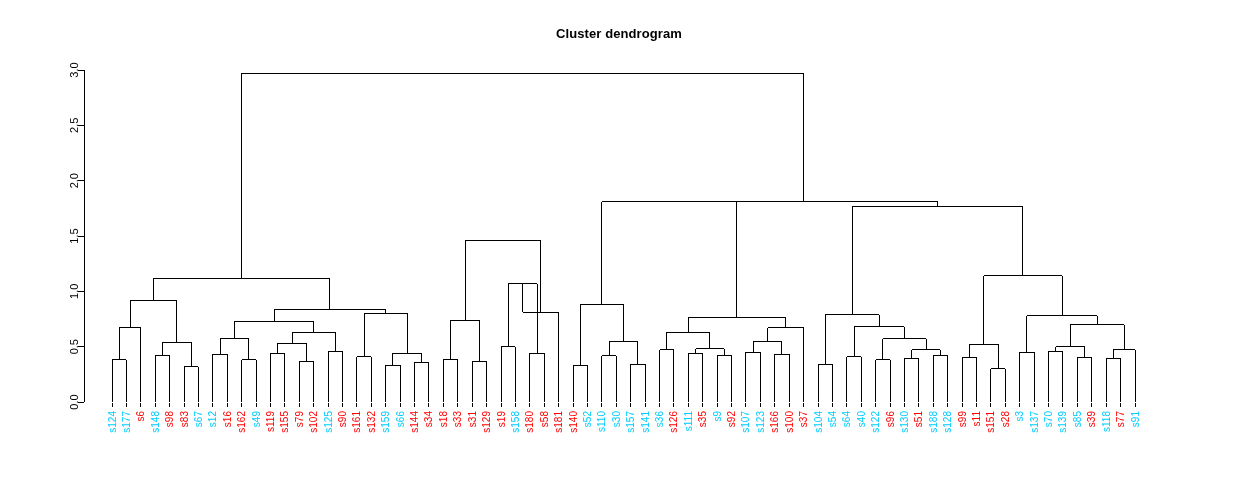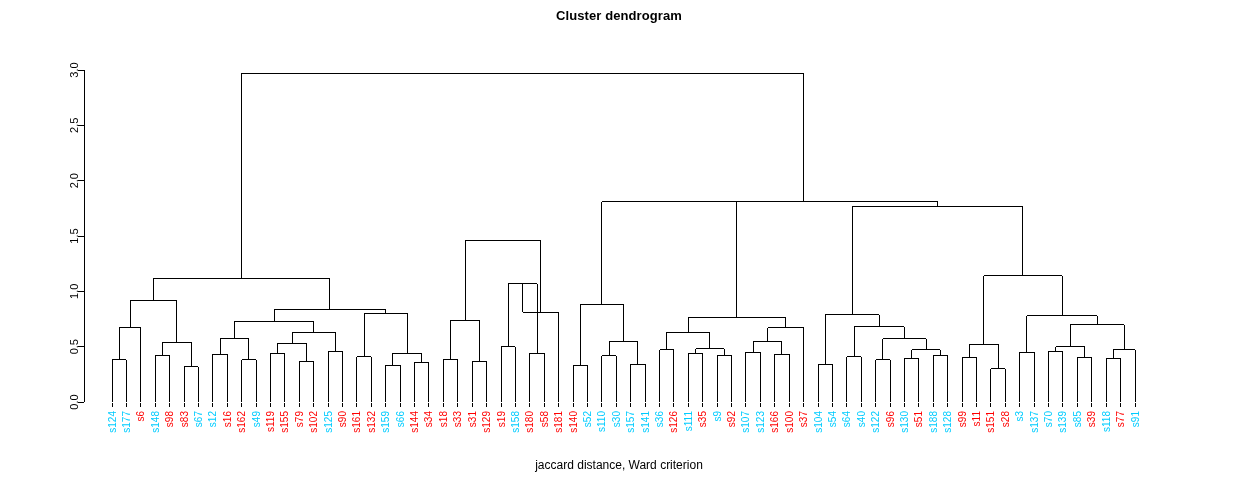--- a/index.html
+++ b/index.html
@@ -1,19 +1,19 @@
 <!DOCTYPE html>
 <html><head>
 <meta charset="utf-8">
 <style>
   html,body{margin:0;padding:0;background:#ffffff;}
   body{width:1238px;height:500px;font-family:"Liberation Sans",sans-serif;color:#000;}
   #plot-root{position:relative;width:1238px;height:500px;overflow:hidden;}
   #chart-title{
-    position:absolute;left:0;top:8px;width:1238px;text-align:center;
+    position:absolute;left:0;top:26px;width:1238px;text-align:center;
     font-size:13px;font-weight:bold;font-family:"Liberation Sans",sans-serif;
     letter-spacing:0.1px;
   }
   #x-axis-label{
     position:absolute;left:0;top:458px;width:1238px;text-align:center;
     font-size:12px;font-family:"Liberation Sans",sans-serif;
   }
   svg#dendro-svg{position:absolute;left:0;top:0;}
   .axis-line{stroke:#000;stroke-width:1;shape-rendering:crispEdges;}
   .tick-line{stroke:#000;stroke-width:1;shape-rendering:crispEdges;}
@@ -405,15 +405,14 @@
         <text x="1048.5492957746478" y="411" class="leaf-label" fill="#00ccff" text-anchor="end" dominant-baseline="central" transform="rotate(-90 1048.5492957746478 411)">s70</text>
         <text x="1062.957746478873" y="411" class="leaf-label" fill="#00ccff" text-anchor="end" dominant-baseline="central" transform="rotate(-90 1062.957746478873 411)">s139</text>
         <text x="1077.3661971830986" y="411" class="leaf-label" fill="#00ccff" text-anchor="end" dominant-baseline="central" transform="rotate(-90 1077.3661971830986 411)">s85</text>
         <text x="1091.774647887324" y="411" class="leaf-label" fill="#ff0000" text-anchor="end" dominant-baseline="central" transform="rotate(-90 1091.774647887324 411)">s39</text>
         <text x="1106.1830985915494" y="411" class="leaf-label" fill="#00ccff" text-anchor="end" dominant-baseline="central" transform="rotate(-90 1106.1830985915494 411)">s118</text>
         <text x="1120.5915492957747" y="411" class="leaf-label" fill="#ff0000" text-anchor="end" dominant-baseline="central" transform="rotate(-90 1120.5915492957747 411)">s77</text>
         <text x="1135" y="411" class="leaf-label" fill="#00ccff" text-anchor="end" dominant-baseline="central" transform="rotate(-90 1135 411)">s91</text>
       </g>
   </svg>
 
-  <div id="x-axis-label">jaccard distance, Ward criterion</div>
 
 </div>
 
 </body></html>

